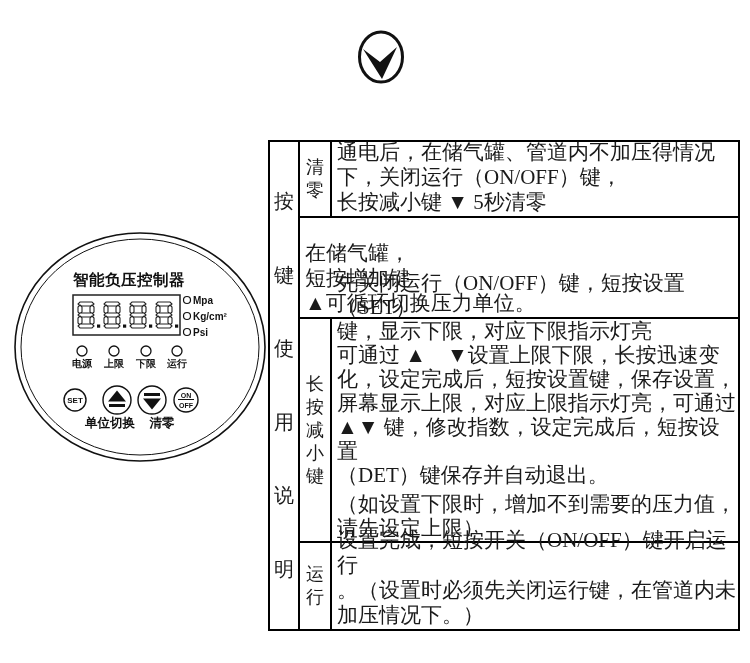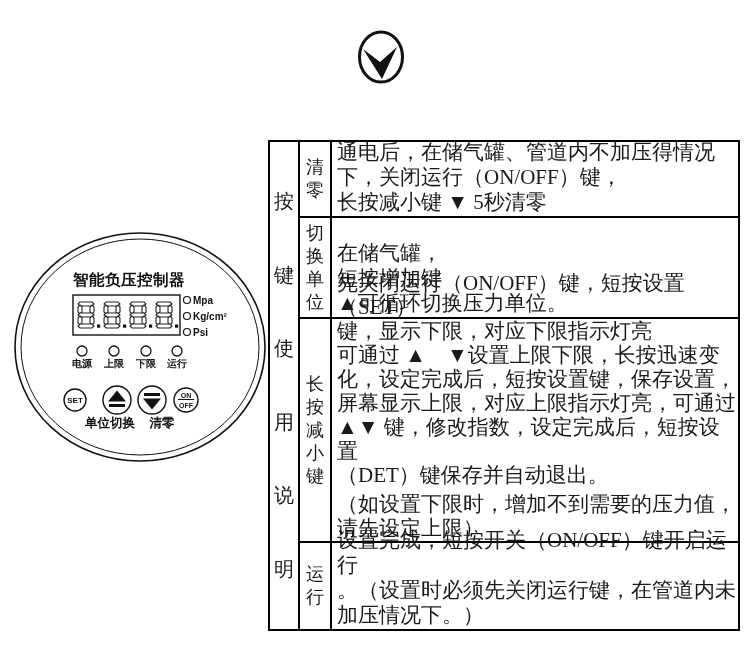--- a/index.html
+++ b/index.html
@@ -148,23 +148,20 @@
           <div class="label-text">清零</div>
         </div>
         <div class="content-cell">
           <div class="content-text">通电后，在储气罐、管道内不加压得情况
 下，关闭运行（ON/OFF）键，
 长按减小键 ▼ 5秒清零</div>
         </div>
       </div>
 
       <div class="t-row h-switch">
-        <div class="label-cell">
-          <div class="label-text">切换单位</div>
-        </div>
         <div class="content-cell">
           <div class="content-text">在储气罐，
 短按增加键
 ▲可循环切换压力单位。</div>
         </div>
       </div>
 
       <div class="t-row h-limits">
         <div class="label-cell">
           <div class="label-text">长按减小键</div>

